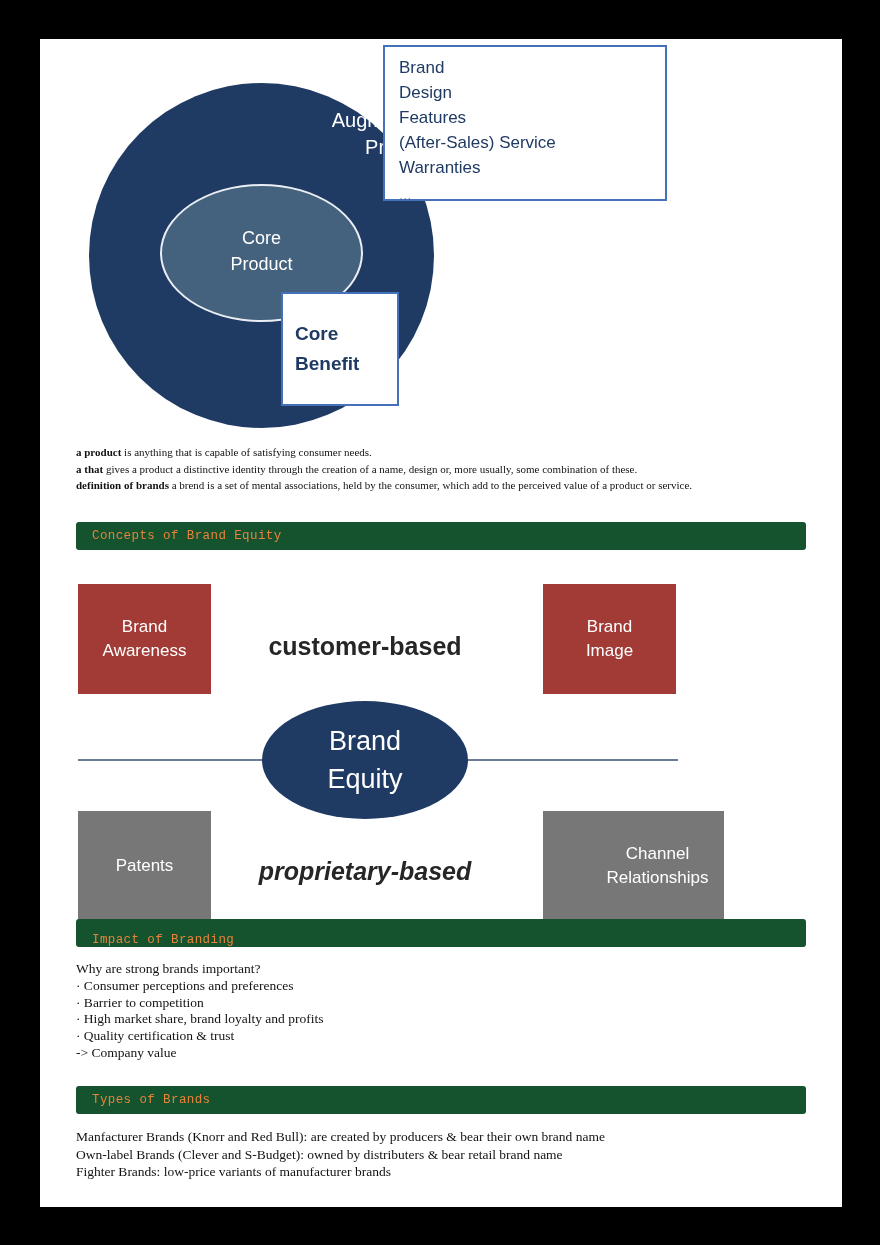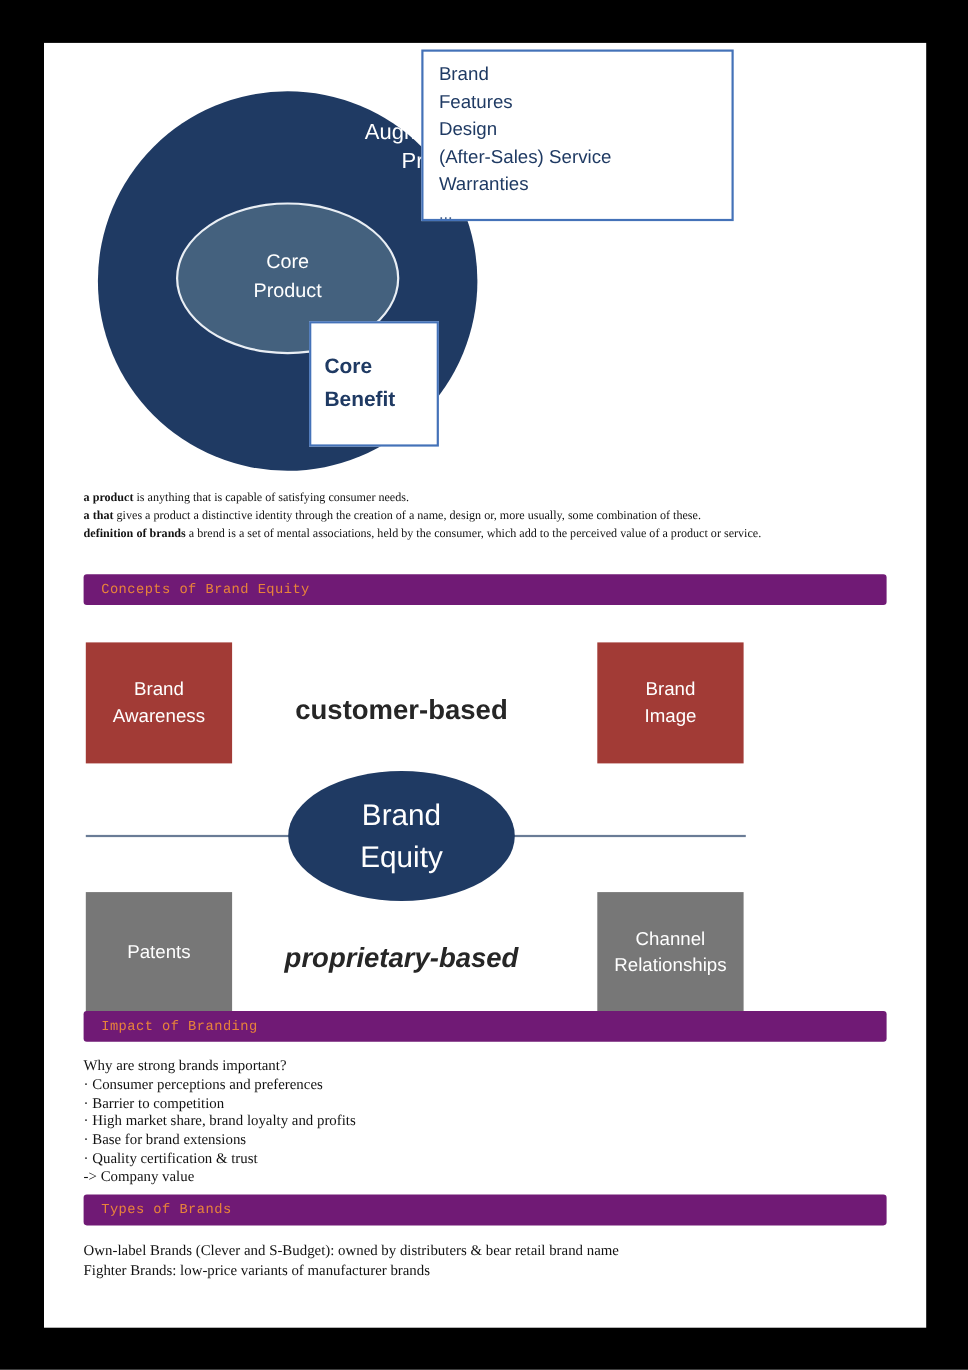--- a/index.html
+++ b/index.html
@@ -129,21 +129,21 @@
     color: #121212;
   }
   .prose b { font-weight: bold; }
 
   
   .section-bar {
     position: absolute;
     left: 36px;
     width: 730px;
     height: 28px;
-    background: #701a75;
+    background: #14532d;
     border-radius: 3px;
     display: flex;
     align-items: center;
   }
   .section-bar span {
     font-family: "Liberation Mono", monospace;
     font-size: 12.5px;
     color: #E8833A;
     padding-left: 16px;
     letter-spacing: 0.4px;
@@ -177,21 +177,21 @@
     font-family: "Liberation Sans", sans-serif;
     font-size: 17px;
     line-height: 24px;
     white-space: pre-line;
   }
   .eq-box.red { background: #A23B36; }
   .eq-box.gray { background: #777777; }
   .eq-box.tl { left: 38px;  top: 25px; }
   .eq-box.tr { left: 503px; top: 25px; }
   .eq-box.bl { left: 38px;  top: 252px; align-items: center; }
-  .eq-box.br { left: 503px; top: 252px; }
+  .eq-box.br { left: 503px; top: 252px; padding-left: 48px; }
   .eq-ellipse {
     position: absolute;
     left: 222px;
     top: 142px;
     width: 206px;
     height: 118px;
     border-radius: 50%;
     background: #1F3A63;
     display: flex;
     align-items: center;
@@ -239,22 +239,22 @@
     <div class="outer-circle"></div>
     <div class="outer-circle-label">Augmented
 Product</div>
 
     <div class="inner-circle"></div>
     <div class="inner-circle-label">Core
 Product</div>
 
     <div class="attributes-box">
       <div class="attr-line">Brand</div>
+      <div class="attr-line">Design</div>
       <div class="attr-line">Features</div>
-      <div class="attr-line">Design</div>
       <div class="attr-line">(After-Sales) Service</div>
       <div class="attr-line">Warranties</div>
       <div class="attr-line ellipsis">...</div>
     </div>
 
     <div class="core-benefit-box">
       <div class="core-benefit-label">Core
 Benefit</div>
     </div>
   </div>
@@ -297,36 +297,36 @@
 
     <div class="eq-mid-label top">customer-based</div>
     <div class="eq-mid-label bottom">proprietary-based</div>
 
     <div class="eq-ellipse">
       <div class="eq-ellipse-label">Brand
 Equity</div>
     </div>
   </div>
 
-  <div class="section-bar" style="top:880px;">
+  <div class="section-bar" style="top:880px;align-items:flex-end;">
     <span>Impact of Branding</span>
   </div>
 
   <div class="list-block" style="top:922px;">
     <div>Why are strong brands important?</div>
     <div>· Consumer perceptions and preferences</div>
     <div>· Barrier to competition</div>
     <div>· High market share, brand loyalty and profits</div>
-    <div>· Base for brand extensions</div>
     <div>· Quality certification &amp; trust</div>
     <div>-&gt; Company value</div>
   </div>
 
   <div class="section-bar" style="top:1047px;">
     <span>Types of Brands</span>
   </div>
 
   <div class="list-block" style="top:1089px; line-height:17.5px;">
+    <div>Manfacturer Brands (Knorr and Red Bull): are created by producers &amp; bear their own brand name</div>
     <div>Own-label Brands (Clever and S-Budget): owned by distributers &amp; bear retail brand name</div>
     <div>Fighter Brands: low-price variants of manufacturer brands</div>
   </div>
 
 </div>
 
 </body></html>

